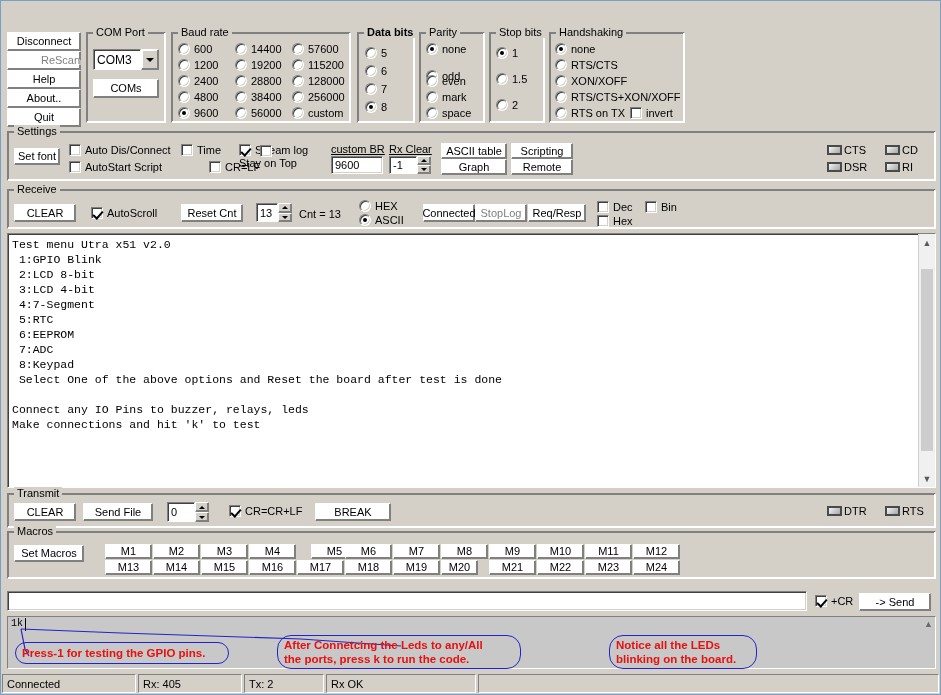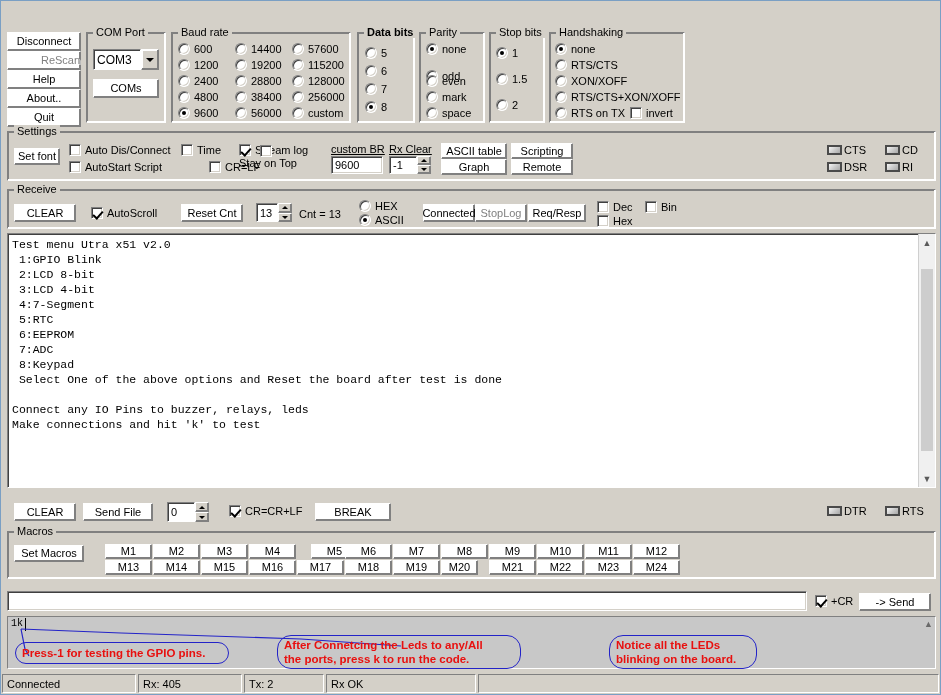--- a/index.html
+++ b/index.html
@@ -538,20 +538,23 @@
 Make connections and hit 'k' to test</div>
     <div class="vscroll">
       <div class="arrow">▲</div>
       <div class="track">
         <div class="thumb"></div>
       </div>
       <div class="arrow">▼</div>
     </div>
   </div>
 
+  <div class="group" style="left:6px;top:492px;width:929px;height:35px;">
+    <span class="glabel">Transmit</span>
+  </div>
   <div class="btn" style="left:13px;top:502px;width:62px;height:18px;position:absolute;">CLEAR</div>
   <div class="btn" style="left:82px;top:502px;width:70px;height:18px;position:absolute;">Send File</div>
   <div class="spin" style="left:166px;top:501px;width:42px;height:20px;">
     <div class="sval">0</div>
     <div class="sbtns">
       <div>
           <span class="tri-up"></span>
         </div>
       <div>
           <span class="tri-dn2"></span>

